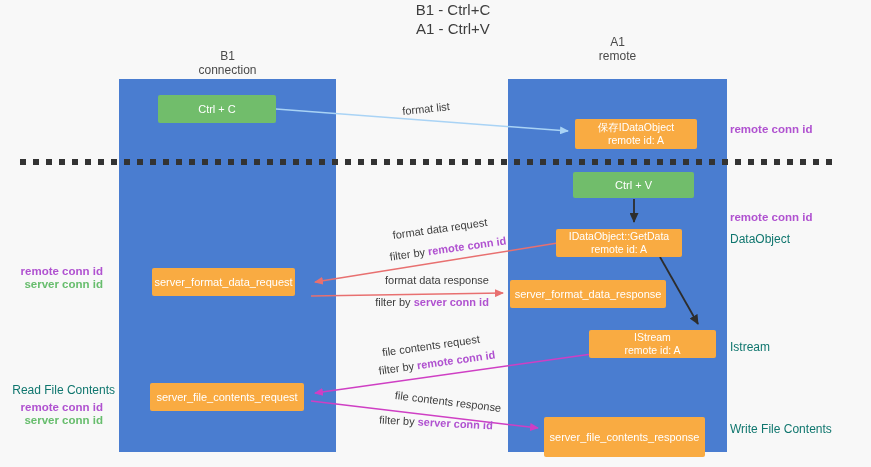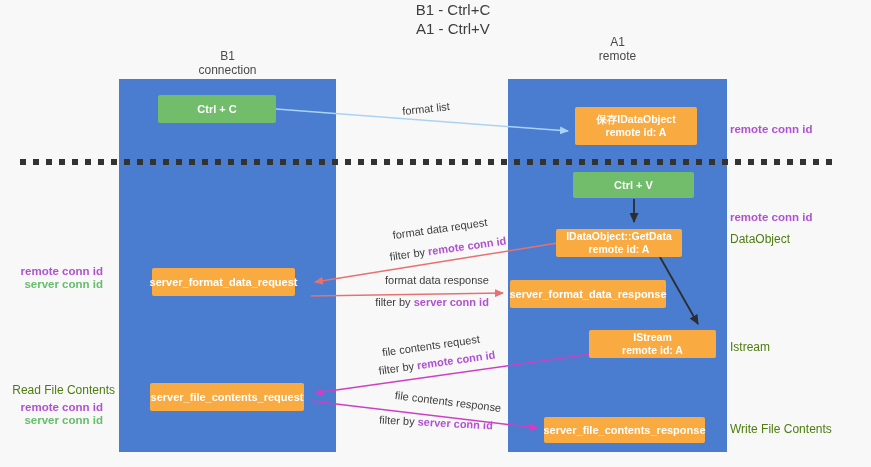--- a/index.html
+++ b/index.html
@@ -28,36 +28,35 @@
   .dashed-line {
     left:20px; top:159px; width:818px; height:6px;
     background:repeating-linear-gradient(to right, var(--dash-dark) 0 6px, transparent 6px 13px);
   }
 
   
   .node {
     display:flex; flex-direction:column; align-items:center; justify-content:center;
     color:#ffffff; font-size:11px; line-height:13px; text-align:center;
     border-radius:2px;
-    font-weight:bold;
   }
   .node.green  { background:var(--box-green); }
   .node.orange { background:var(--box-orange); }
   .box-ctrl-c      { left:158px; top:95px;  width:118px; height:28px; }
-  .box-save        { left:575px; top:107px; width:122px; height:38px; font-size:10.5px; }
+  .box-save        { left:575px; top:119px; width:122px; height:30px; font-size:10.5px; }
   .box-ctrl-v      { left:573px; top:172px; width:121px; height:26px; }
   .box-getdata     { left:540px; top:229px; width:126px; height:28px; font-size:10.5px;margin-left:16px; }
   .box-format-req  { left:152px; top:268px; width:143px; height:28px; }
   .box-format-resp { left:510px; top:280px; width:156px; height:28px; }
   .box-istream     { left:589px; top:330px; width:127px; height:28px; font-size:10.5px; }
   .box-file-req    { left:150px; top:383px; width:154px; height:28px; }
-  .box-file-resp   { left:544px; top:417px; width:161px; height:26px; }
-
-  
-  .side-lbl { font-size:11.5px; line-height:13px; color:#4d7c0f; white-space:nowrap; }
+  .box-file-resp   { left:544px; top:417px; width:161px; height:40px; }
+
+  
+  .side-lbl { font-size:11.5px; line-height:13px; color:#0f766e; white-space:nowrap; }
   .purple { color:var(--text-purple); font-weight:bold; }
   .greentx { color:var(--text-green); font-weight:bold; }
   .r730 { left:730px; }
   .lbl-remote-top  { top:123px; }
   .lbl-remote-mid  { top:211px; }
   .lbl-dataobject  { top:233px; font-size:12px; }
   .lbl-istream     { top:341px; font-size:12px; }
   .lbl-write       { top:423px; font-size:12px; }
   .left-col { left:0; width:103px; text-align:right; }
   .lbl-remote-l-mid { top:265px; }

